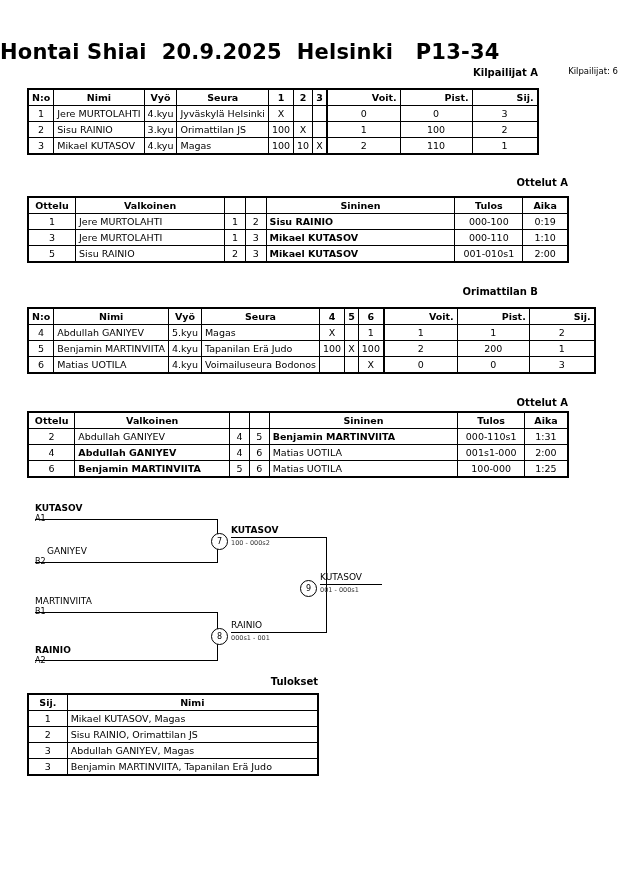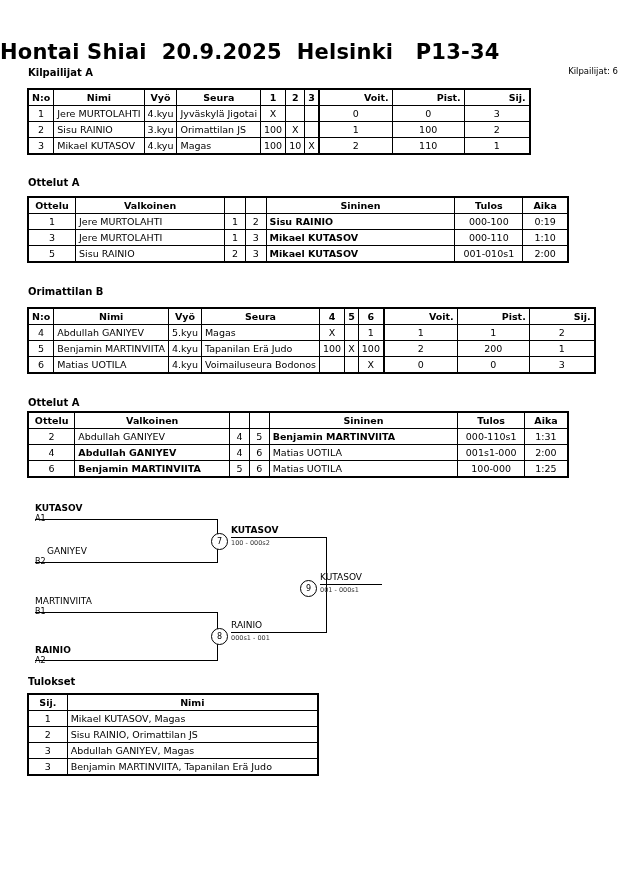--- a/index.html
+++ b/index.html
@@ -16,21 +16,21 @@
   
   .title{
     position:absolute;left:0;top:40px;width:630px;
     text-align:left;
     font-size:21px;font-weight:bold;color:#000;
     letter-spacing:0.2px;
     white-space:pre;
   }
   .subtitle{
     position:absolute;width:510px;left:28px;
-    text-align:left;
+    text-align:right;
     font-size:10px;font-weight:bold;color:#000;
   }
   .count{
     position:absolute;right:12px;top:66px;
     font-size:8.5px;color:#000;
   }
 
   
   table{
     border-collapse:collapse;
@@ -124,21 +124,21 @@
         <th class="col-r thickleft">Voit.</th>
         <th class="col-r">Pist.</th>
         <th class="col-r">Sij.</th>
       </tr>
     </thead>
     <tbody>
       <tr>
         <td class="c">1</td>
         <td class="l">Jere MURTOLAHTI</td>
         <td class="l">4.kyu</td>
-        <td class="l">Jyväskylä Jigotai</td>
+        <td class="l">Jyväskylä Helsinki</td>
         <td class="c">X</td>
         <td class="c"></td>
         <td class="c"></td>
         <td class="c thickleft">0</td>
         <td class="c">0</td>
         <td class="c">3</td>
       </tr>
       <tr>
         <td class="c">2</td>
         <td class="l">Sisu RAINIO</td>

